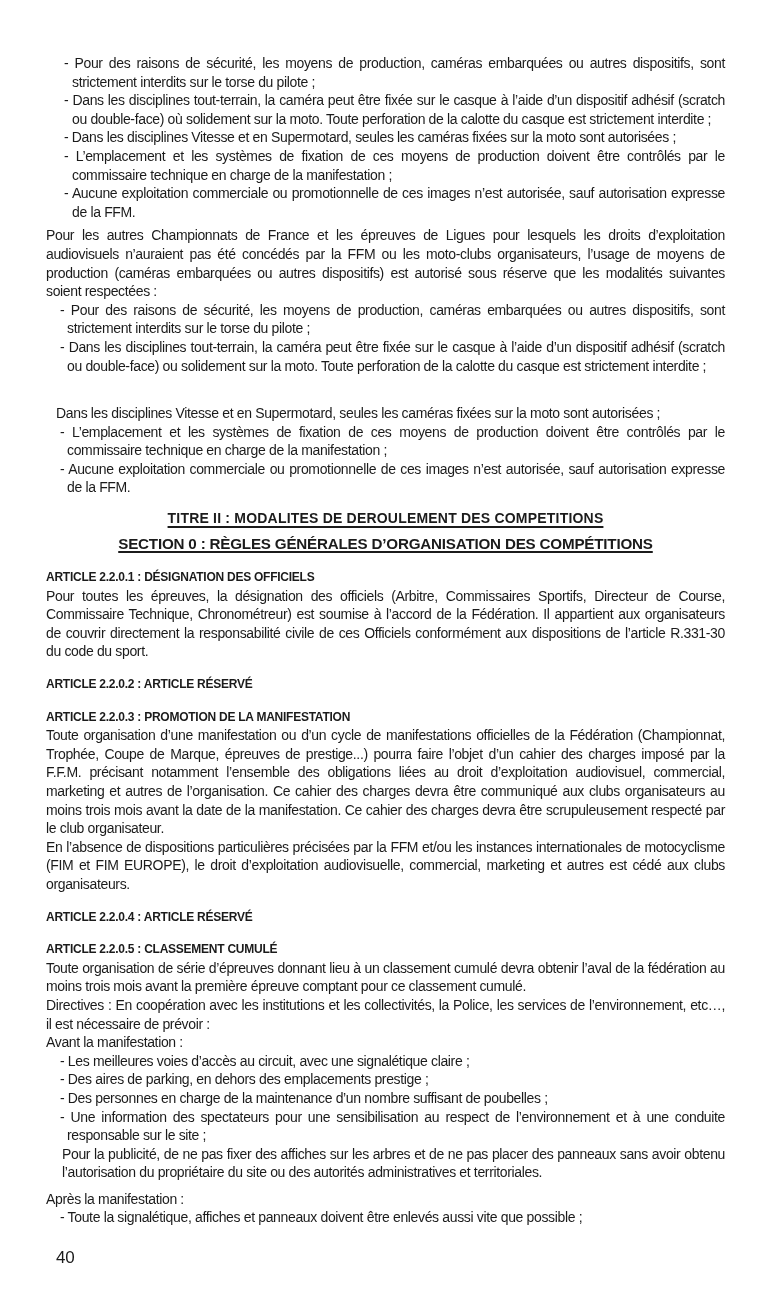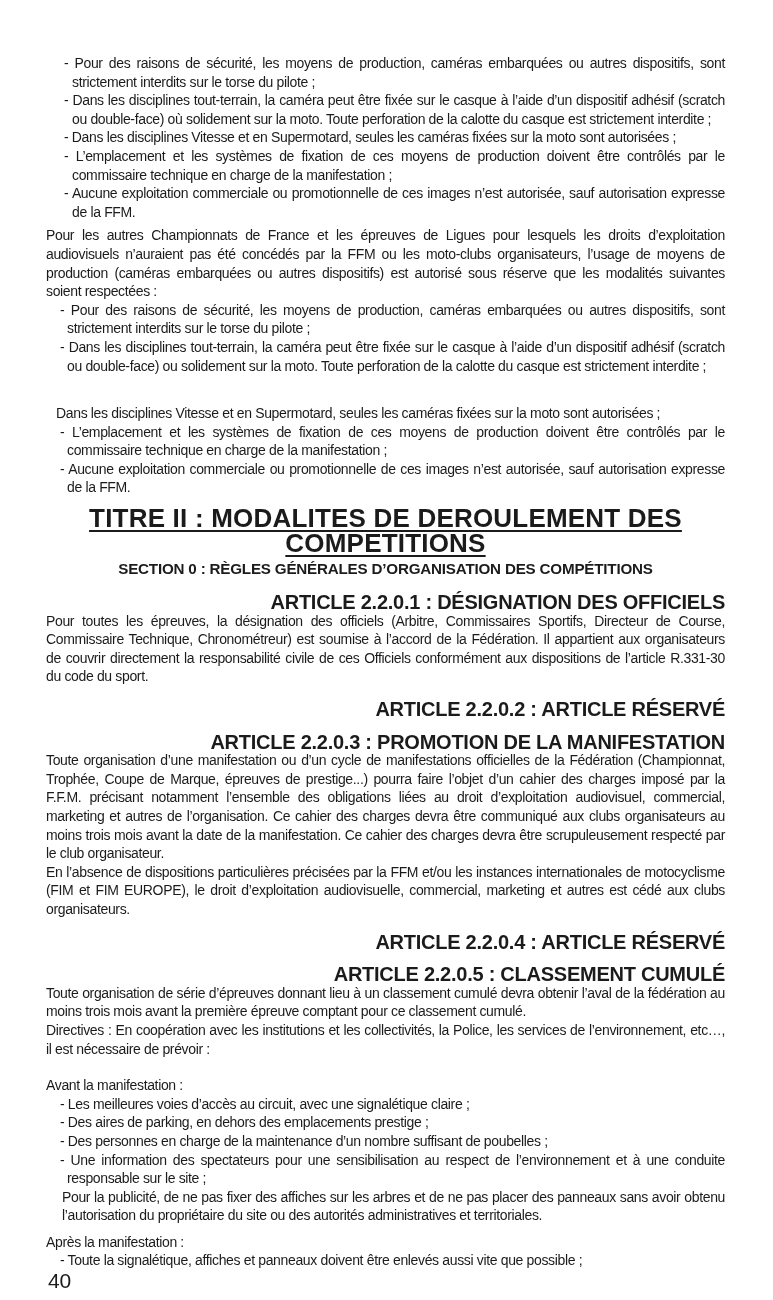--- a/index.html
+++ b/index.html
@@ -20,47 +20,48 @@
     text-align:justify;
   }
   .list { margin:0; }
   .list1 .li { padding-left:26px; text-indent:-8px; }
   .list2 .li, .env-list .li { padding-left:21px; text-indent:-7px; }
   .li.nodash { padding-left:21px; text-indent:-11px;margin-top:29px; }
   .note { padding-left:16px; }
   .para-gap { margin-top:5px; }
   .title {
     margin-top:9px;
-    font-size:26px; font-weight:bold;
+    font-size:14px; font-weight:bold;
     text-align:center; letter-spacing:0.2px;
     text-decoration:underline;
     text-decoration-thickness:2.2px;
     text-underline-offset:3px;
     line-height:25px;
   }
   .subtitle {
     margin-top:3px;
     font-size:15.2px; font-weight:bold;
     text-align:center; letter-spacing:-0.2px;
+    text-decoration:underline;
     text-decoration-thickness:1.8px;
     text-underline-offset:2px;
     line-height:20px;
   }
   .art {
     margin-top:14px;
-    font-size:20px; font-weight:bold;
+    font-size:12px; font-weight:bold;
     letter-spacing:-0.25px;
     line-height:18.6px;
-    text-align:right;
+    text-align:left;
   }
-  .label { margin-top:18px; }
+  .label { }
   .label.apres { margin-top:8px; }
   .pagenum {
-    position:absolute; left:48px; top:1248px;
-    font-size:21px; letter-spacing:-0.2px;margin-top:21px;
+    position:absolute; left:56px; top:1248px;
+    font-size:17px; letter-spacing:-0.2px;
   }
 </style>
 </head>
 <body>
 
 <div class="content">
 
   <div class="list list1">
     <p class="li">- Pour des raisons de sécurité, les moyens de production, caméras embarquées ou autres dispositifs, sont strictement interdits sur le torse du pilote ;</p>
     <p class="li">- Dans les disciplines tout-terrain, la caméra peut être fixée sur le casque à l’aide d’un dispositif adhésif (scratch ou double-face) où solidement sur la moto. Toute perforation de la calotte du casque est strictement interdite ;</p>

